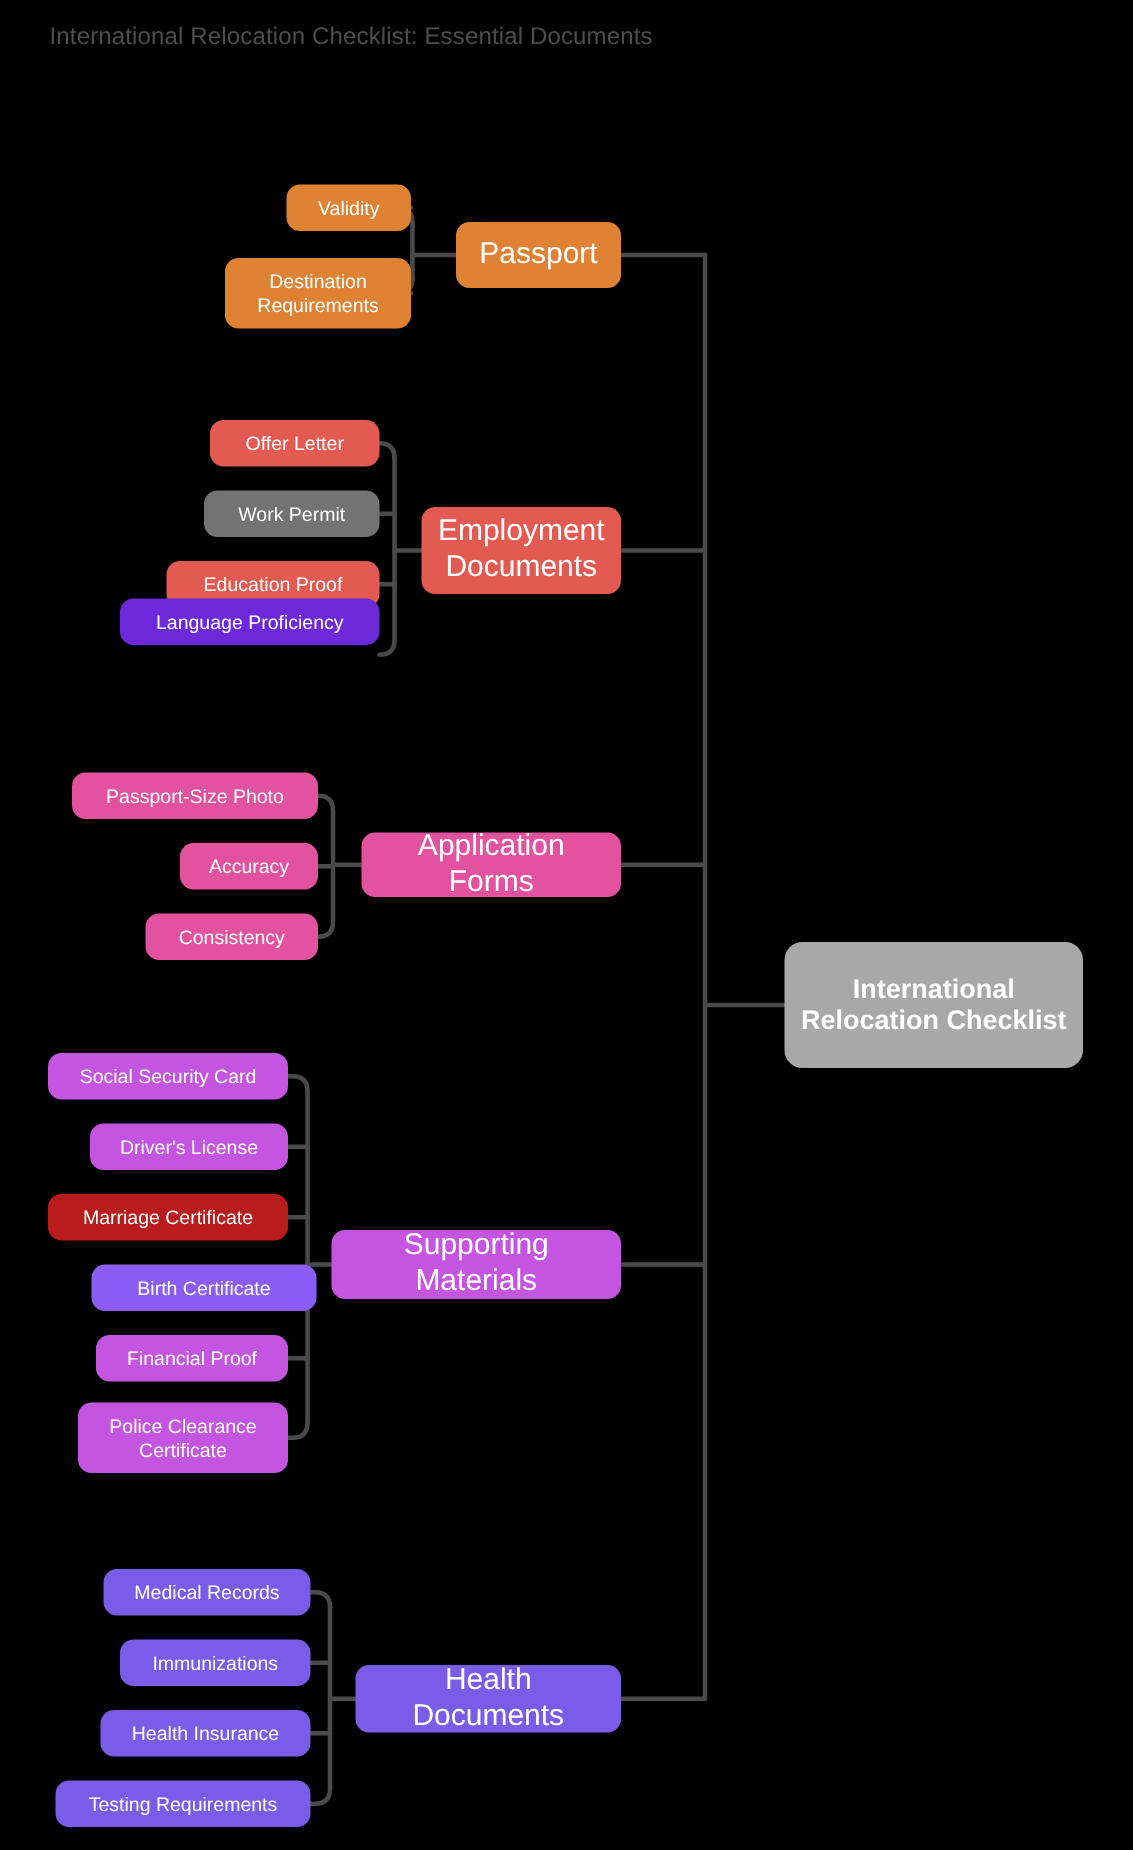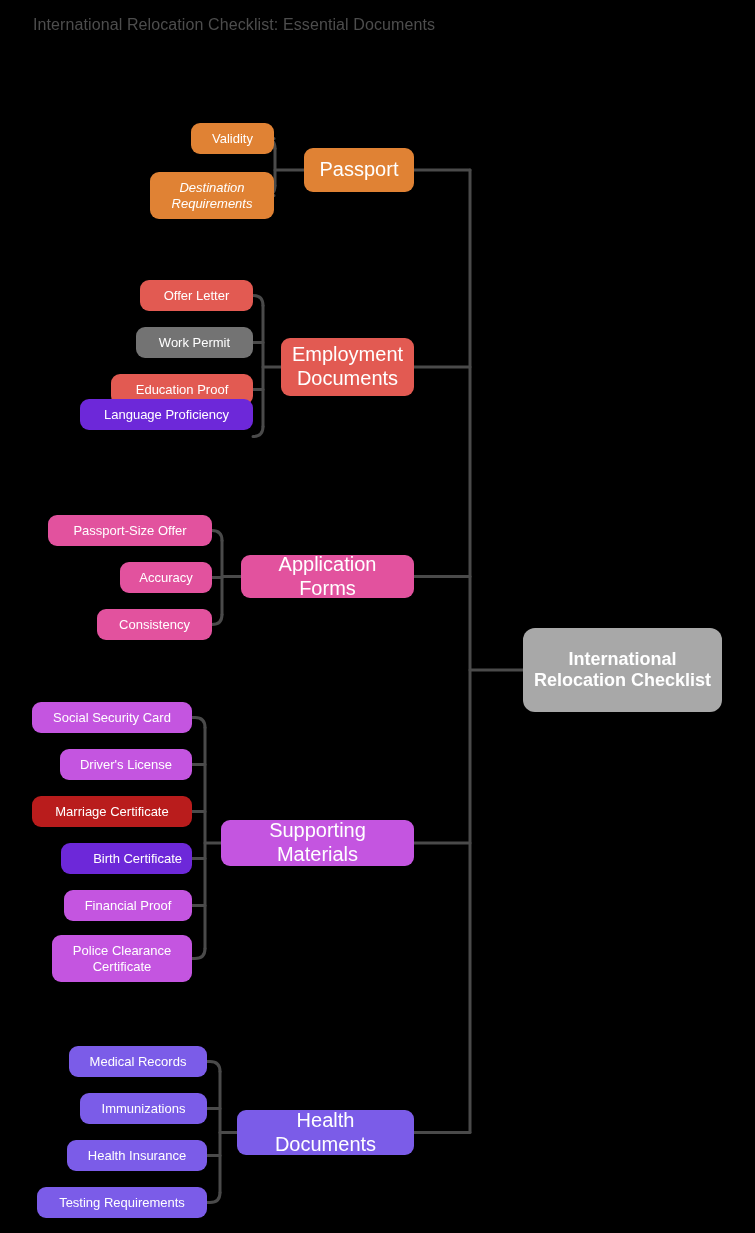--- a/index.html
+++ b/index.html
@@ -65,21 +65,21 @@
   <div id="nodes">
       <div class="node root" style="left: 523px; top: 628px; width: 199px; height: 84px; background: rgb(168, 168, 168);">
         <span>International Relocation Checklist</span>
       </div>
       <div class="node branch" style="left: 304px; top: 148px; width: 110px; height: 44px; background: rgb(224, 130, 52);">
         <span>Passport</span>
       </div>
       <div class="node leaf" style="left: 191px; top: 123px; width: 83px; height: 31px; background: rgb(224, 130, 52);">
         <span>Validity</span>
       </div>
-      <div class="node leaf" style="left: 150px; top: 172px; width: 124px; height: 47px; background: rgb(224, 130, 52); font-style: italic;">
+      <div class="node leaf" style="left: 150px; top: 172px; width: 124px; height: 47px; background: rgb(224, 130, 52);">
         <span>Destination Requirements</span>
       </div>
       <div class="node branch" style="left: 281px; top: 338px; width: 133px; height: 58px; background: rgb(226, 90, 82);">
         <span>Employment Documents</span>
       </div>
       <div class="node leaf" style="left: 140px; top: 280px; width: 113px; height: 31px; background: rgb(226, 90, 82);">
         <span>Offer Letter</span>
       </div>
       <div class="node leaf" style="left: 136px; top: 327px; width: 117px; height: 31px; background: #737373;">
         <span>Work Permit</span>
@@ -87,41 +87,41 @@
       <div class="node leaf" style="left: 111px; top: 374px; width: 142px; height: 31px; background: rgb(226, 90, 82);">
         <span>Education Proof</span>
       </div>
       <div class="node leaf" style="left: 80px; top: 399px; width: 173px; height: 31px; background: #6d28d9;">
         <span>Language Proficiency</span>
       </div>
       <div class="node branch" style="left: 241px; top: 555px; width: 173px; height: 43px; background: rgb(226, 82, 158);">
         <span>Application Forms</span>
       </div>
       <div class="node leaf" style="left: 48px; top: 515px; width: 164px; height: 31px; background: rgb(226, 82, 158);">
-        <span>Passport-Size Offer</span>
+        <span>Passport-Size Photo</span>
       </div>
       <div class="node leaf" style="left: 120px; top: 562px; width: 92px; height: 31px; background: rgb(226, 82, 158);">
         <span>Accuracy</span>
       </div>
       <div class="node leaf" style="left: 97px; top: 609px; width: 115px; height: 31px; background: rgb(226, 82, 158);">
         <span>Consistency</span>
       </div>
       <div class="node branch" style="left: 221px; top: 820px; width: 193px; height: 46px; background: rgb(196, 85, 224);">
         <span>Supporting Materials</span>
       </div>
       <div class="node leaf" style="left: 32px; top: 702px; width: 160px; height: 31px; background: rgb(196, 85, 224);">
         <span>Social Security Card</span>
       </div>
       <div class="node leaf" style="left: 60px; top: 749px; width: 132px; height: 31px; background: rgb(196, 85, 224);">
         <span>Driver's License</span>
       </div>
       <div class="node leaf" style="left: 32px; top: 796px; width: 160px; height: 31px; background: #b91c1c;">
         <span>Marriage Certificate</span>
       </div>
-      <div class="node leaf" style="left: 61px; top: 843px; width: 131px; height: 31px; background: #6d28d9; justify-content: flex-end;">
+      <div class="node leaf" style="left: 61px; top: 843px; width: 150px; height: 31px; background: #8b5cf6;">
         <span>Birth Certificate</span>
       </div>
       <div class="node leaf" style="left: 64px; top: 890px; width: 128px; height: 31px; background: rgb(196, 85, 224);">
         <span>Financial Proof</span>
       </div>
       <div class="node leaf" style="left: 52px; top: 935px; width: 140px; height: 47px; background: rgb(196, 85, 224);">
         <span>Police Clearance Certificate</span>
       </div>
       <div class="node branch" style="left: 237px; top: 1110px; width: 177px; height: 45px; background: rgb(123, 92, 232);">
         <span>Health Documents</span>

